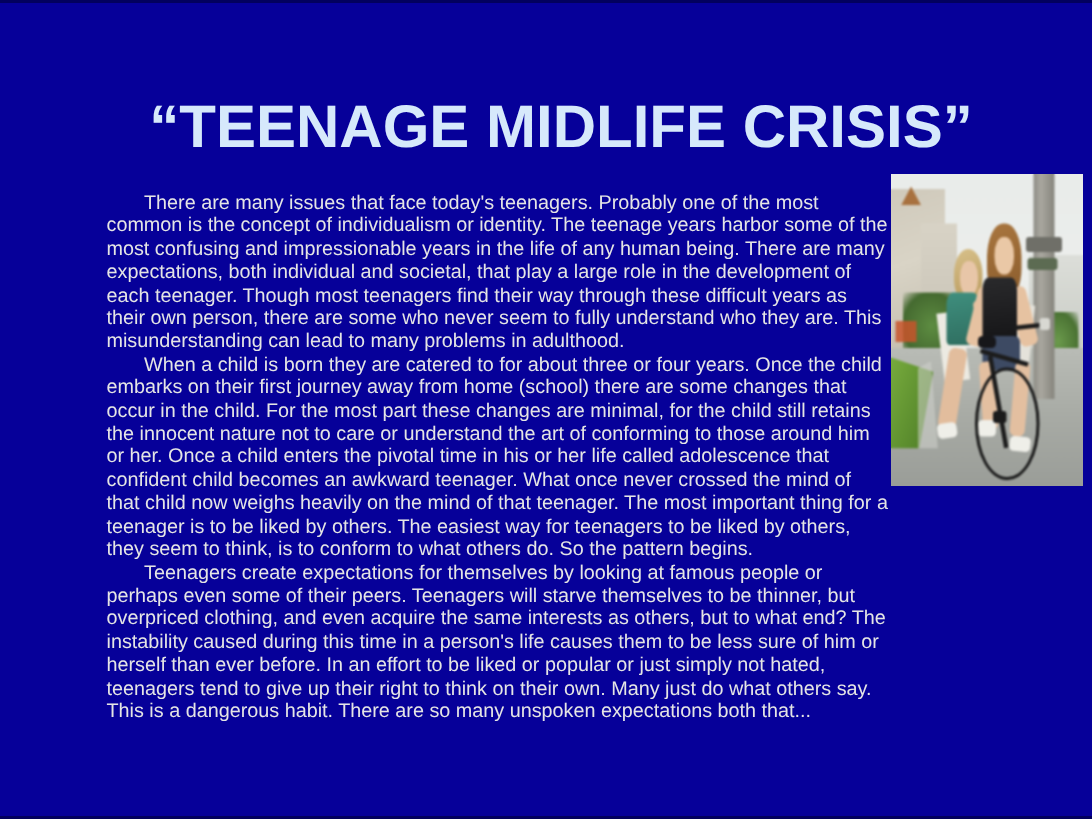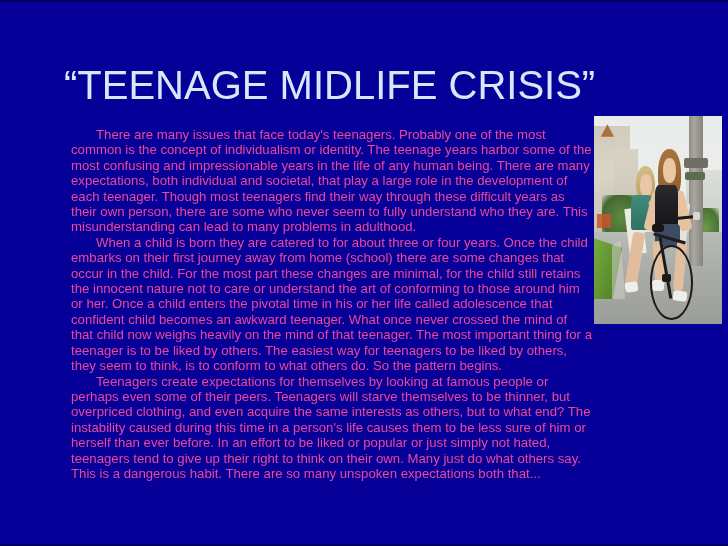--- a/index.html
+++ b/index.html
@@ -20,33 +20,34 @@
   }
 
   
   .slide-title {
     position: absolute;
     left: 64px;
     top: 33px;
     width: 620px;
     font-size: 40px;
     line-height: 46px;
-    font-weight: 400;
+    font-weight: 700;
     color: #d6e9fb;
     letter-spacing: 0px;
     white-space: nowrap;
+    text-align: center;
   }
 
   
   .body-text {
     position: absolute;
     left: 71px;
     top: 125px;
     width: 521px;
-    color: #ec4899;
+    color: #e5e5e5;
     font-size: 13.2px;
     line-height: 15.4px;
     text-align: left;
   }
   .body-text p {
     margin: 0;
     text-indent: 25px;
   }
 
   

